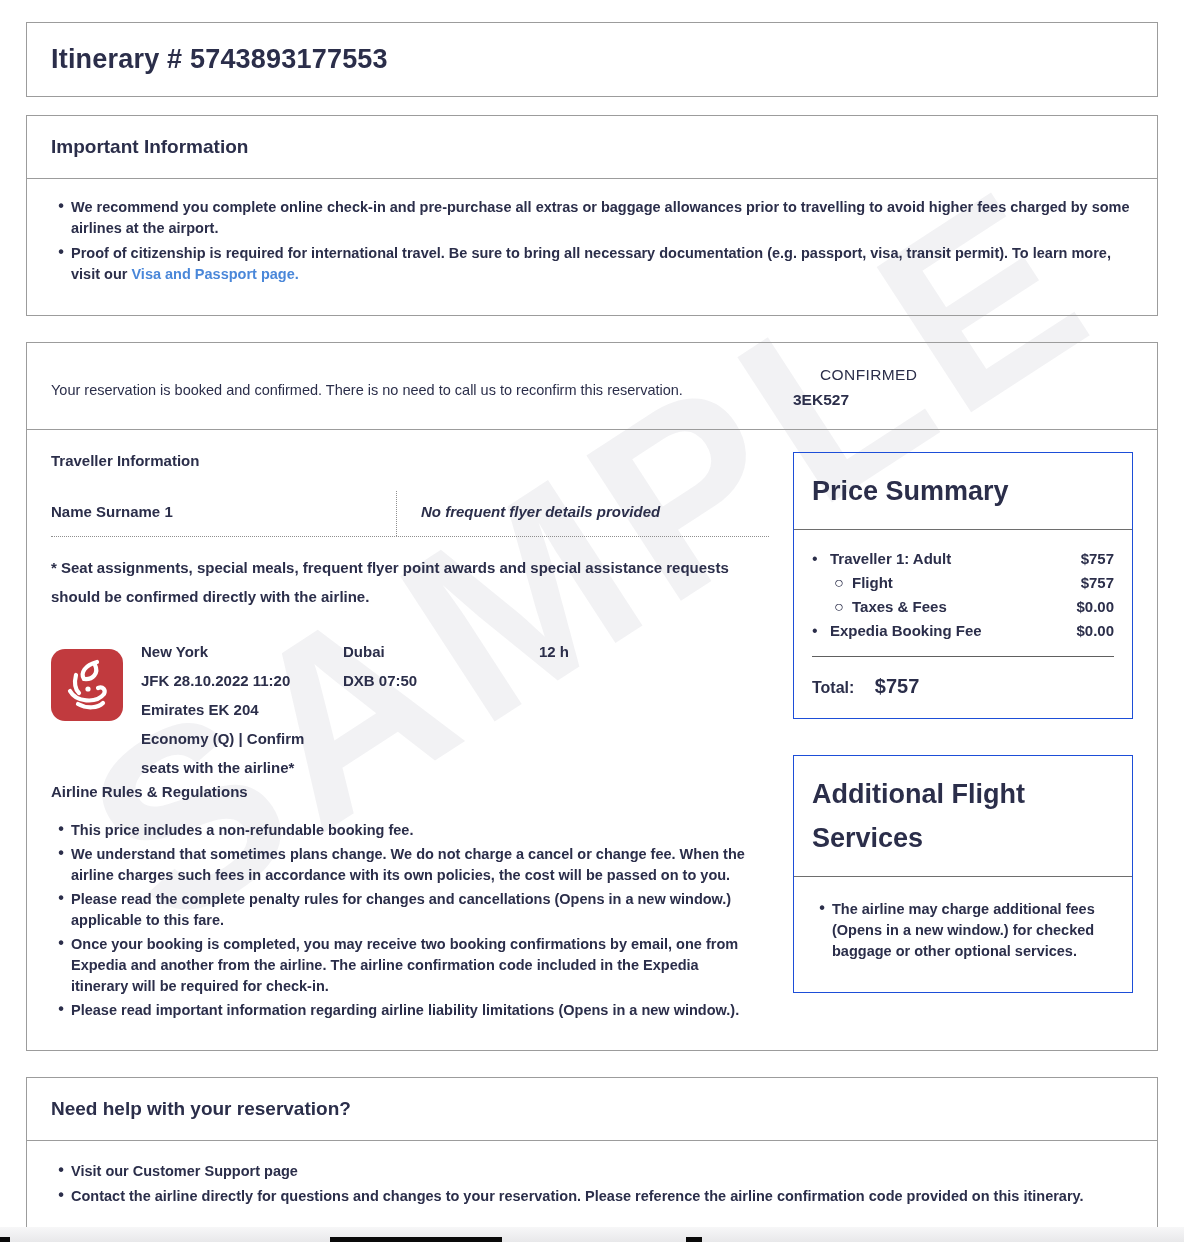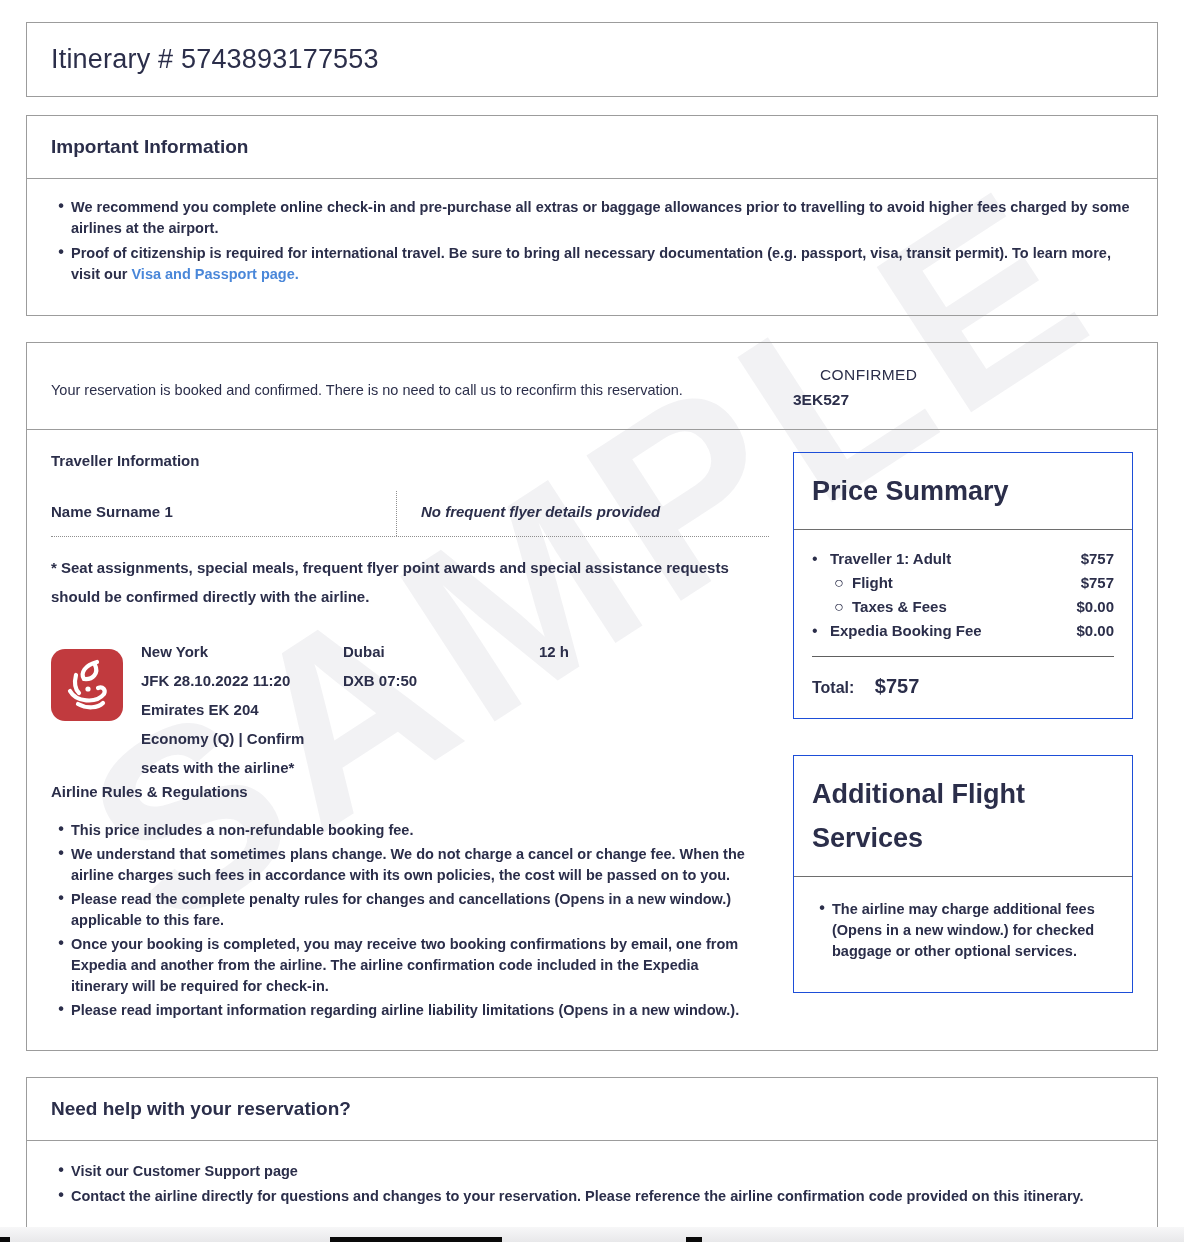--- a/index.html
+++ b/index.html
@@ -29,21 +29,21 @@
     pointer-events: none;
     white-space: nowrap;
   }
   .box {
     position: relative;
     z-index: 1;
     border: 1.5px solid #9c9c9c;
     background: transparent;
   }
   .title-box { padding: 21px 24px; margin-bottom: 18px; }
-  .page-title { font-size: 27px; font-weight: 400; letter-spacing: 0.2px; }
+  .page-title { font-size: 27px; font-weight: 700; letter-spacing: 0.2px; }
 
   .section-header { padding: 20px 24px; border-bottom: 1.5px solid #9c9c9c; }
   .section-heading { font-size: 19px; font-weight: 700; }
 
   .info-box { margin-bottom: 26px; }
   .info-content { padding: 18px 24px 26px 24px; }
 
   .bullet-list .bullet-row { display: flex; margin-bottom: 4px; }
   .bullet-row .marker { width: 20px; flex: 0 0 20px; text-align: center; font-weight: 700; }
   .bullet-row .bullet-text { flex: 1; font-size: 14.5px; font-weight: 700; line-height: 21px; }

